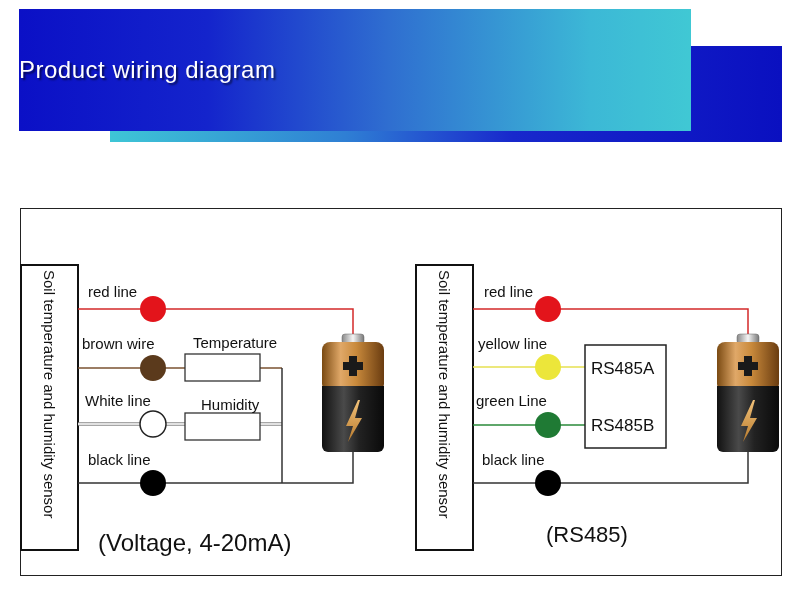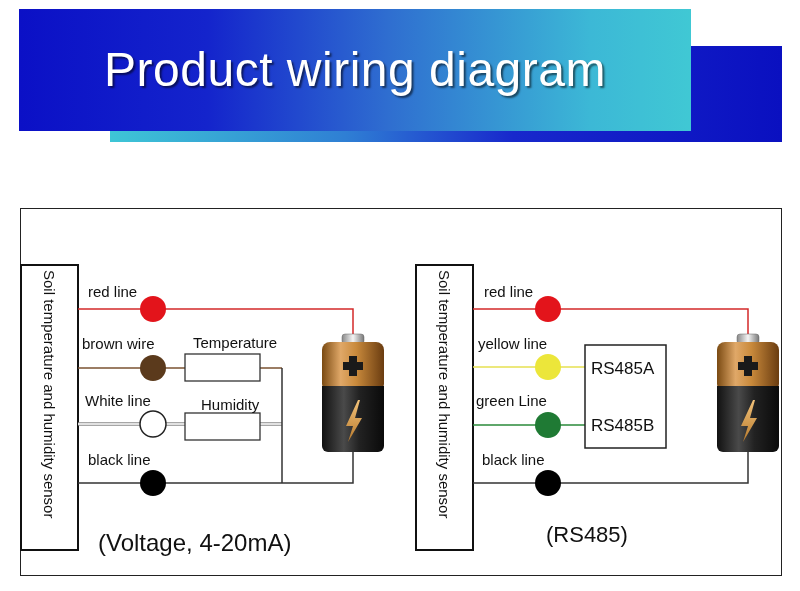--- a/index.html
+++ b/index.html
@@ -3,21 +3,21 @@
 <meta charset="utf-8">
 <style>
   html, body { margin:0; padding:0; }
   body { width:800px; height:591px; background:#ffffff; position:relative; overflow:hidden;
          font-family:"Liberation Sans", sans-serif; }
   .banner-back { position:absolute; left:110px; top:46px; width:672px; height:96px;
     background:linear-gradient(90deg,#3ec6d6 0%,#2f7fd4 35%,#1828cc 60%,#0a10c0 100%); }
   .banner-front { position:absolute; left:19px; top:9px; width:672px; height:122px;
     background:linear-gradient(90deg,#0b10c6 0%,#1424cc 28%,#2f6ed0 55%,#3cb8d6 85%,#40c8d4 100%); }
   .banner-title { position:absolute; left:0; width:672px; top:0; height:122px; line-height:122px;
-    text-align:center; color:#fff; font-size:48px; letter-spacing:0.5px;
+    text-align:left; color:#fff; font-size:24px; letter-spacing:0.5px;
     text-shadow:2px 2px 2px rgba(0,0,0,0.55); }
   .frame { position:absolute; left:20px; top:208px; width:762px; height:368px;
     border:1.5px solid #222; box-sizing:border-box; }
   svg.diagram { position:absolute; left:0; top:0; }
   .lbl { font-family:"Liberation Sans", sans-serif; fill:#111; }
 </style>
 </head>
 <body>
 
 <div class="banner-back"></div>

